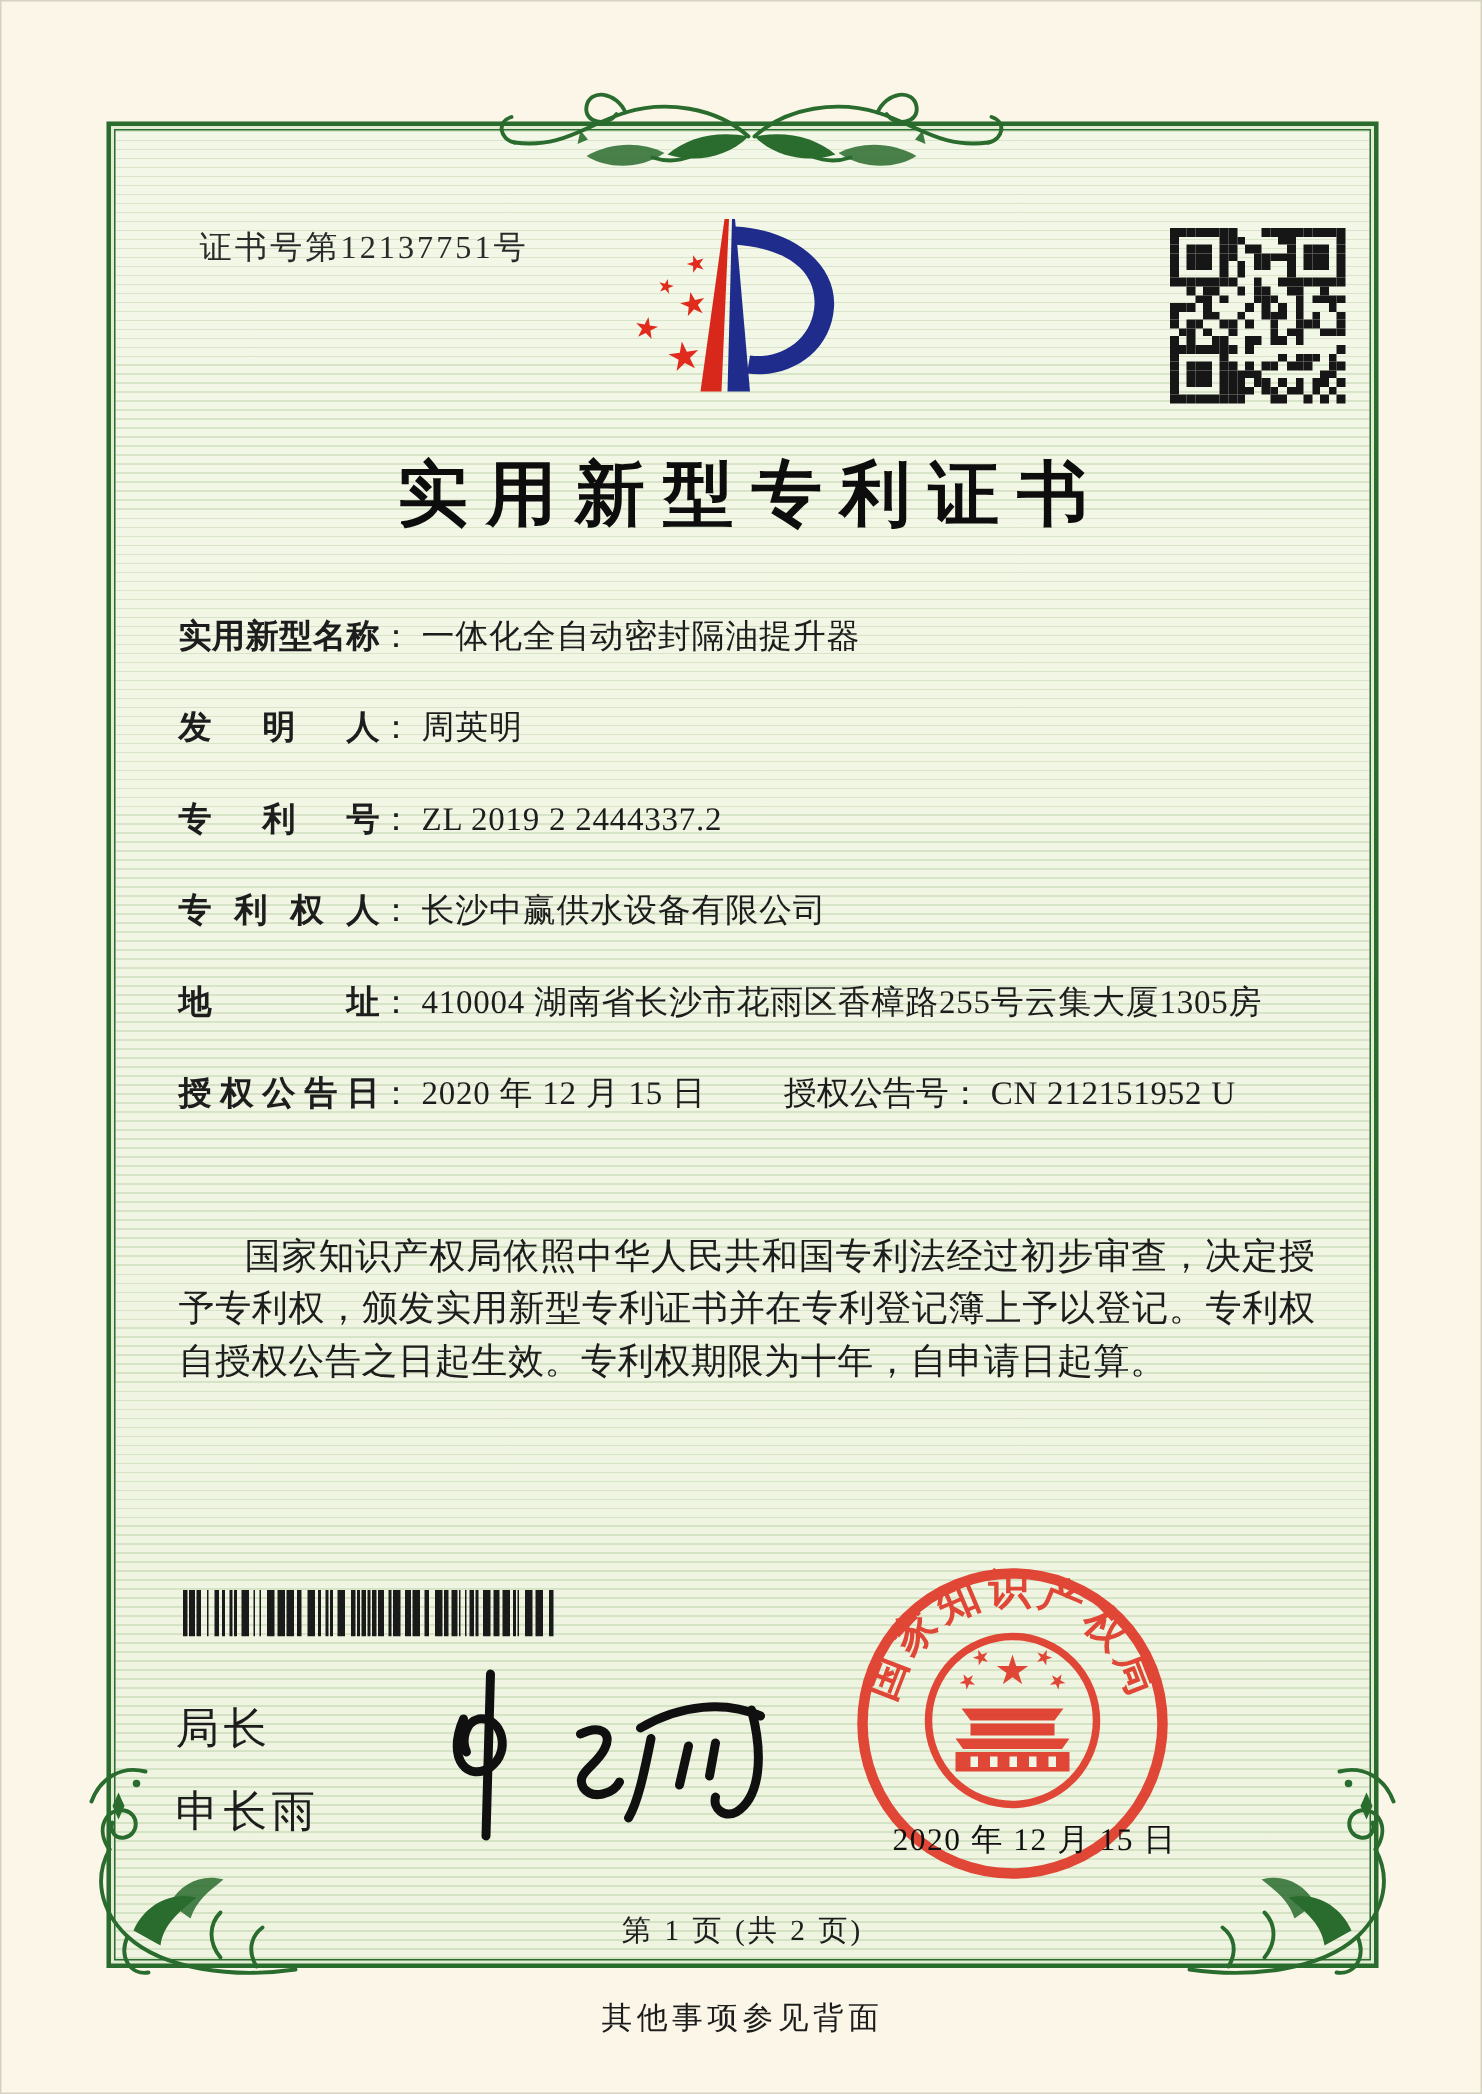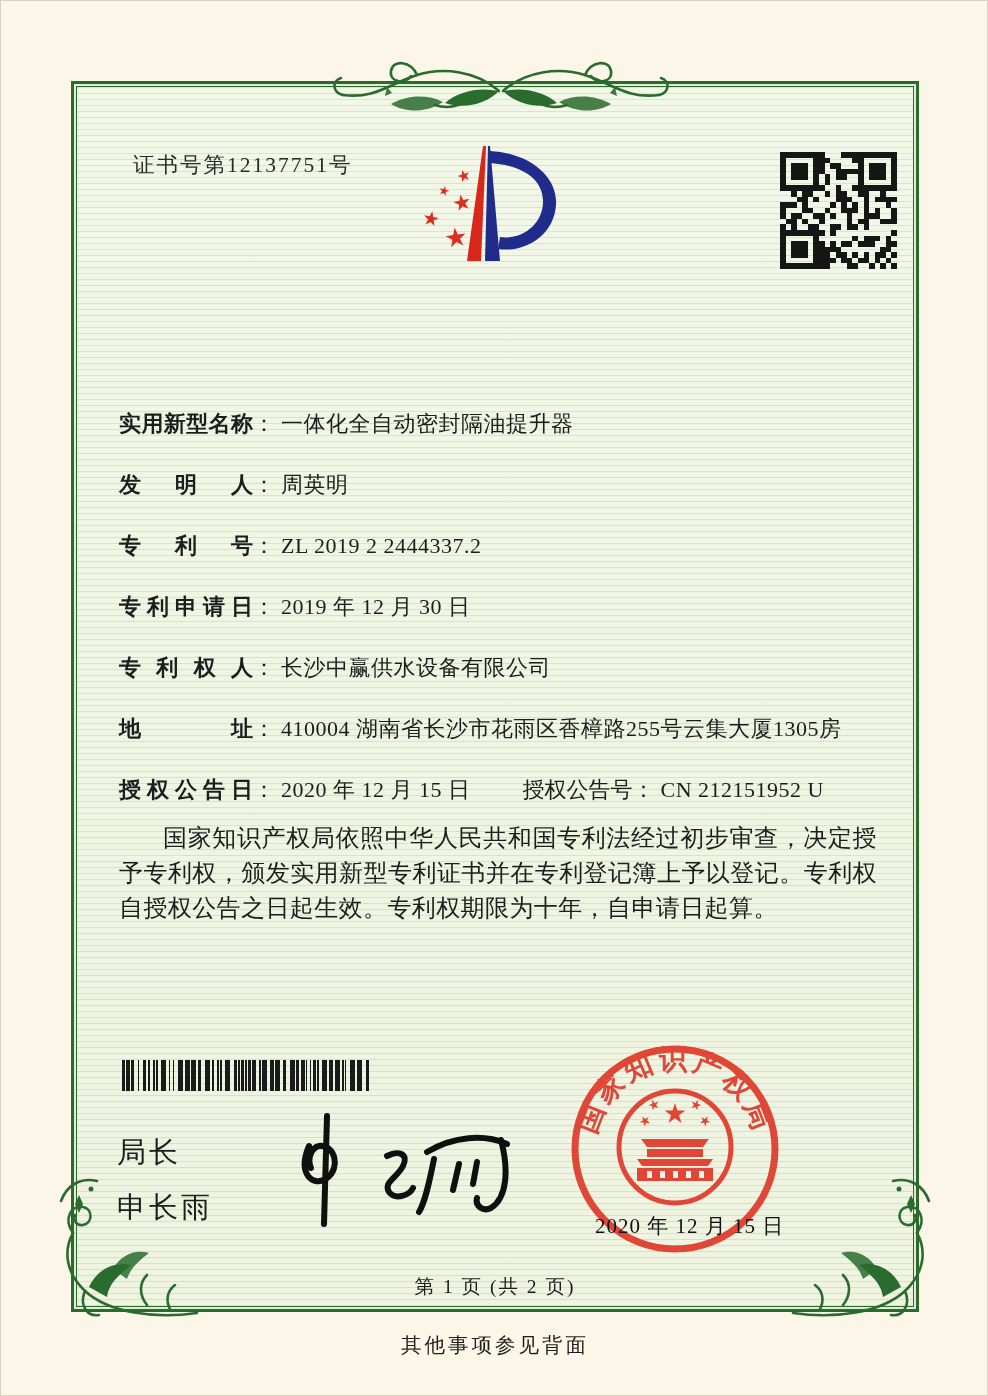--- a/index.html
+++ b/index.html
@@ -583,33 +583,31 @@
       <i class="b"></i>
       <i></i>
       <i></i>
       <i class="b"></i>
       <i></i>
       <i class="b"></i>
       <i></i>
       <i class="b"></i>
     </div>
 
+  <div class="doc-title">实用新型专利证书</div>
 
   <div class="fields">
     <div class="row">
       <span class="lbl">实用新型名称</span><span class="col">：</span><span class="val">一体化全自动密封隔油提升器</span>
     </div>
     <div class="row">
       <span class="lbl">发明人</span><span class="col">：</span><span class="val">周英明</span>
     </div>
     <div class="row">
       <span class="lbl">专利号</span><span class="col">：</span><span class="val">ZL 2019 2 2444337.2</span>
-    </div>
-    <div class="row">
-      <span class="lbl">专利申请日</span><span class="col">：</span><span class="val">2019 年 12 月 30 日</span>
     </div>
     <div class="row">
       <span class="lbl">专利权人</span><span class="col">：</span><span class="val">长沙中赢供水设备有限公司</span>
     </div>
     <div class="row">
       <span class="lbl">地址</span><span class="col">：</span><span class="val">410004 湖南省长沙市花雨区香樟路255号云集大厦1305房</span>
     </div>
     <div class="row">
       <span class="lbl">授权公告日</span><span class="col">：</span><span class="val">2020 年 12 月 15 日</span><span class="grant-right"><span class="lbl2">授权公告号</span><span class="col">：</span><span class="val">CN 212151952 U</span></span>
     </div>

